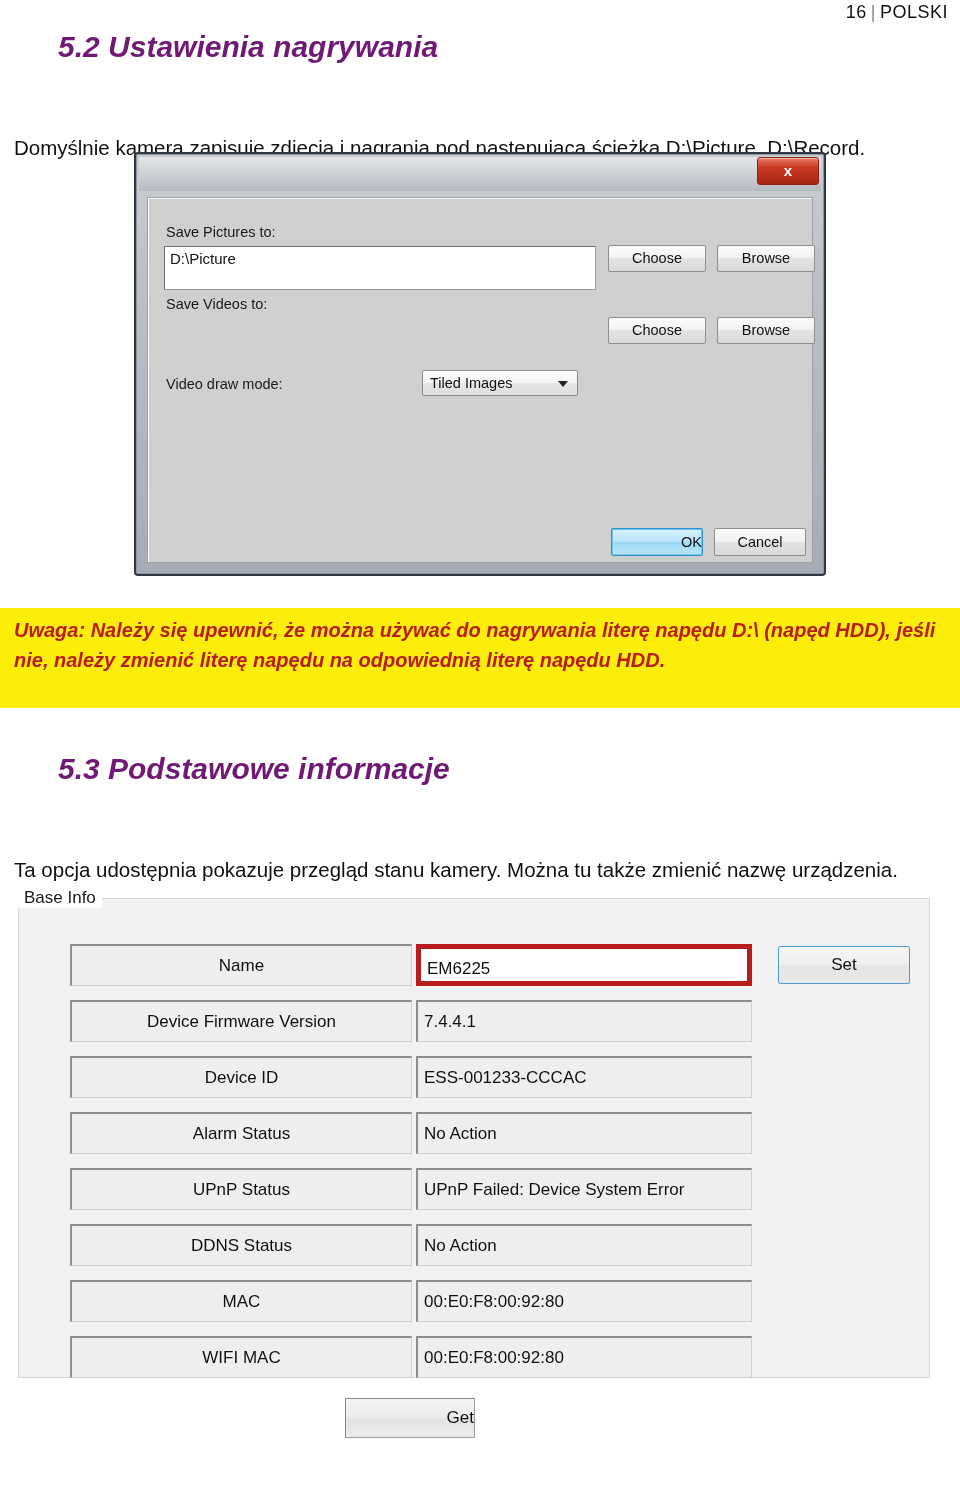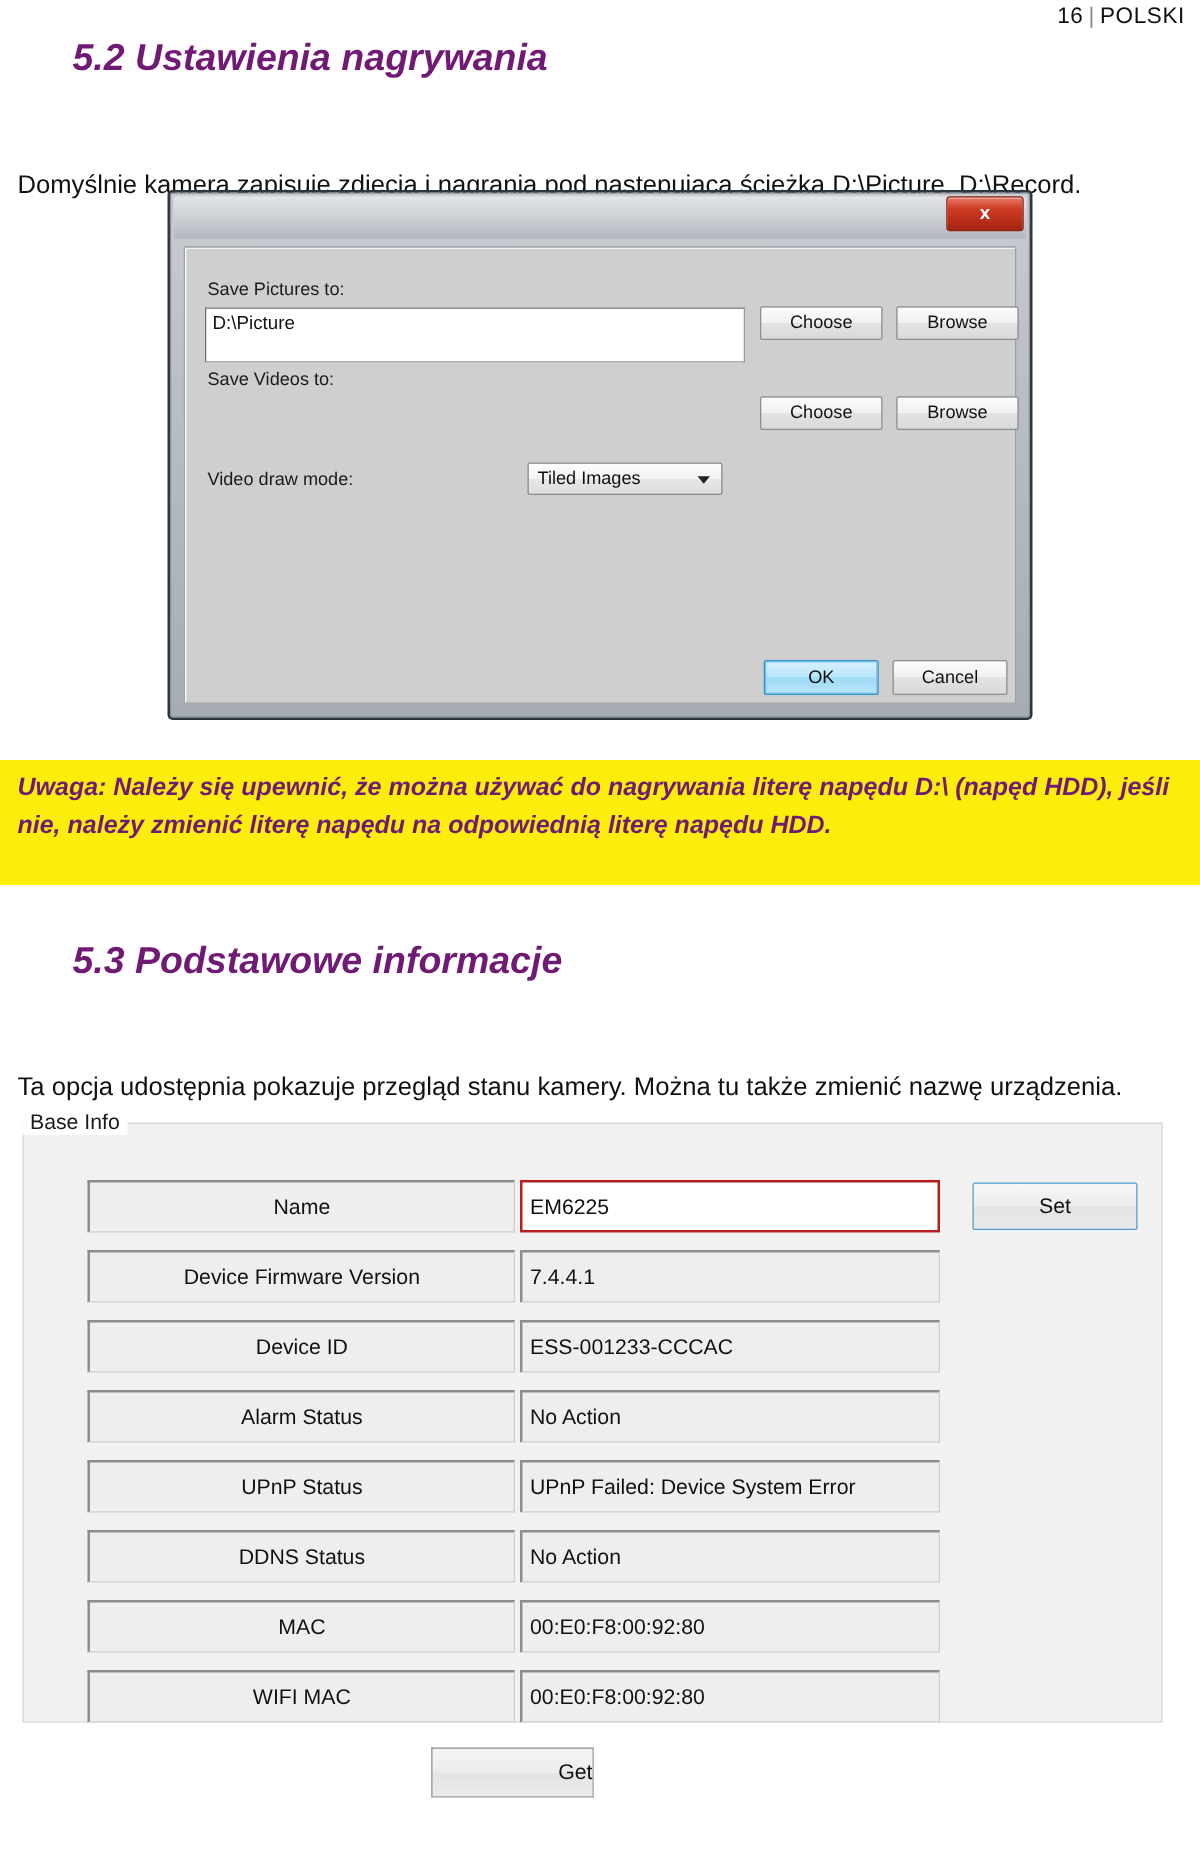--- a/index.html
+++ b/index.html
@@ -67,21 +67,21 @@
     height: 100px;
     background: #fcee0a;
     box-sizing: border-box;
     padding: 7px 14px 0 14px;
   }
   .note-box .note-text {
     font-size: 20px;
     line-height: 30px;
     font-style: italic;
     font-weight: bold;
-    color: #701a75;
+    color: #b91c1c;
   }
 
   
   .win-dialog {
     position: absolute;
     left: 134px;
     top: 152px;
     width: 692px;
     height: 424px;
     background: linear-gradient(180deg,#c9ccd1 0%, #b9bdc4 40%, #a7acb4 100%);
@@ -237,21 +237,21 @@
     box-sizing: border-box;
     font-size: 17px;
     color: #111;
     line-height: 39px;
     padding-left: 6px;
     white-space: nowrap;
     overflow: hidden;
   }
   .info-val.editable {
     background: #ffffff;
-    border: 2px solid #b91c1c;
+    border: 5px solid #b91c1c;
   }
   .btn-set {
     position: absolute;
     left: 778px;
     width: 132px;
     height: 38px;
     background: linear-gradient(180deg,#f6f6f6 0%, #ededed 50%, #e4e4e4 52%, #e9e9e9 100%);
     border: 1px solid #4d9dd4;
     border-radius: 2px;
     font-size: 17px;
@@ -301,21 +301,21 @@
     <div class="fld-label" style="left:18px; top:98px;">Save Videos to:</div>
     <div class="btn" style="left:460px; top:119px; width:98px; height:27px; line-height:25px;">Choose</div>
     <div class="btn" style="left:569px; top:119px; width:98px; height:27px; line-height:25px;">Browse</div>
 
     <div class="fld-label" style="left:18px; top:178px;">Video draw mode:</div>
     <div class="combo" style="left:274px; top:172px; width:156px; height:26px; line-height:24px;">
       <span>Tiled Images</span>
       <span class="caret"></span>
     </div>
 
-    <div class="btn default" style="left:463px; top:330px; width:92px; height:28px; line-height:26px;">OK</div>
+    <div class="btn default" style="left:463px; top:330px; width:92px; height:28px; line-height:26px;text-align:right;">OK</div>
     <div class="btn" style="left:566px; top:330px; width:92px; height:28px; line-height:26px;">Cancel</div>
   </div>
 </div>
 
 <div class="note-box">
   <div class="note-text">Uwaga: Należy się upewnić, że można używać do nagrywania literę napędu D:\ (napęd HDD), jeśli nie, należy zmienić literę napędu na odpowiednią literę napędu HDD.</div>
 </div>
 
 <div class="doc-h2" id="h-53">5.3 Podstawowe informacje</div>
 <div class="doc-p" id="p-53">Ta opcja udostępnia pokazuje przegląd stanu kamery. Można tu także zmienić nazwę urządzenia.</div>

